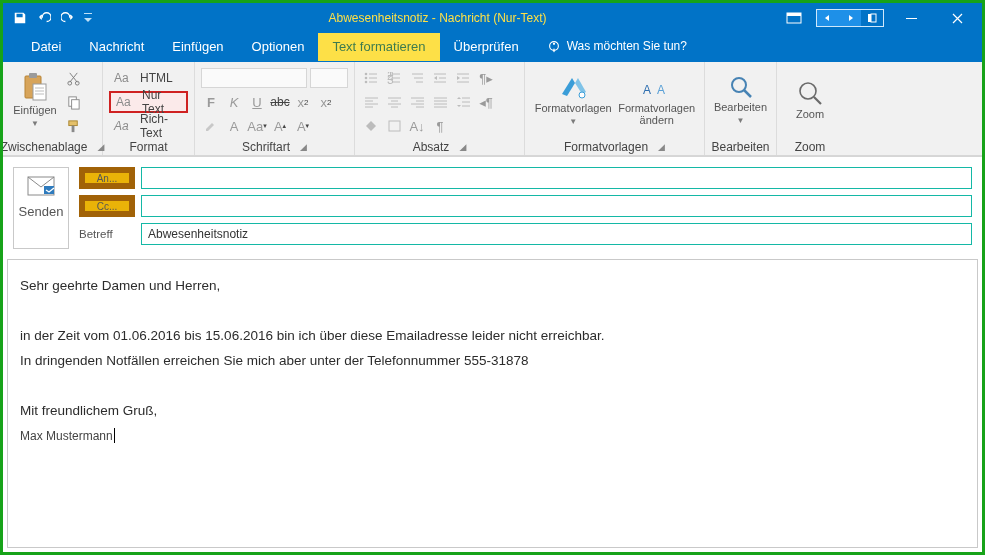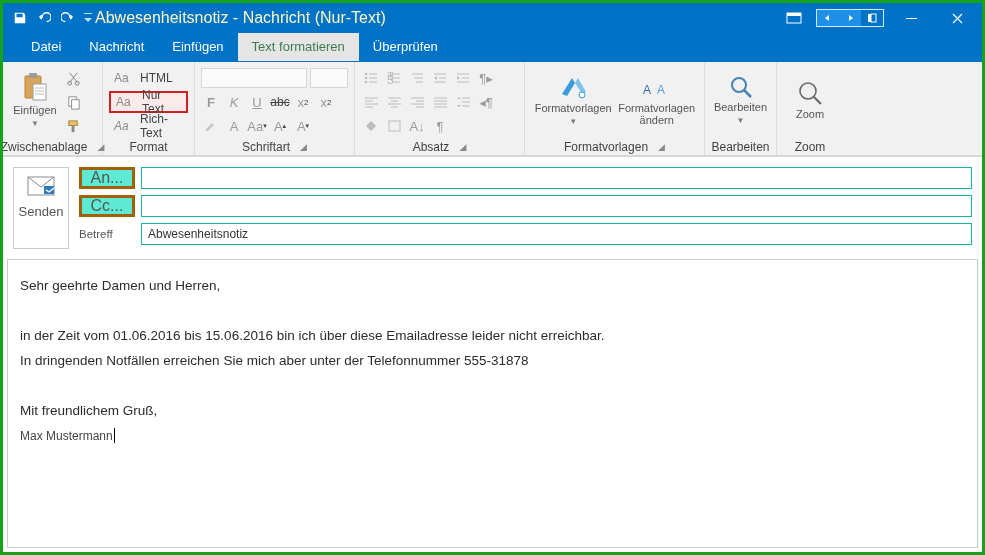--- a/index.html
+++ b/index.html
@@ -3,30 +3,30 @@
 <meta charset="utf-8">
 <style>
 *{box-sizing:border-box;margin:0;padding:0;font-family:"Segoe UI",Tahoma,sans-serif;font-size:12px;color:#444}
 body{background:#fff}
 .frame{border:3px solid #17a319;width:985px;height:555px;display:flex;flex-direction:column;overflow:hidden}
 
 .titlebar{background:#0173c7;height:30px;display:flex;align-items:center;color:#fff;padding:0 6px}
 .titlebar .qat{display:flex;align-items:center;gap:2px}
 .titlebar .qat .qbtn{width:22px;height:22px;display:flex;align-items:center;justify-content:center;color:#fff}
 .titlebar .qat .sep{width:14px;height:22px;display:flex;align-items:center;justify-content:center;color:#65b5ea}
-.titlebar .title{flex:1;color:#fef9c3;font-size:16px}
+.titlebar .title{flex:1;text-align:center;color:#fde047;font-size:12px}
 .titlebar .ctrls{display:flex;align-items:center;gap:8px;color:#fff}
 .titlebar .ctrls .ctl{width:28px;height:22px;display:flex;align-items:center;justify-content:center;color:#fff}
 .winbox{display:flex;border:1px solid #cfe8fb;height:18px}
 .winbox div{width:22px;display:flex;align-items:center;justify-content:center;color:#fff}
 .winbox .hl{background:#1e90e8}
 
 .menubar{background:#0173c7;height:29px;display:flex;align-items:flex-start;padding-left:14px}
 .menubar .mtab{padding:6px 14px 7px;color:#fff;font-size:13px;cursor:pointer}
-.menubar .mtab.active{background:#e5e5e5;color:#3e7b4e}
+.menubar .mtab.active{background:#fde047;color:#3e7b4e}
 .menubar .tell{display:flex;align-items:center;gap:6px;padding:6px 14px 7px;color:#fff;font-size:13px}
 .menubar .tell svg{width:14px;height:14px}
 
 .ribbon{background:#f1f1f1;border-bottom:1px solid #d7d7d7;height:94px;display:flex}
 .group{border-right:1px solid #dcdcdc;display:flex;flex-direction:column;padding:3px 6px 0}
 .group .gbody{flex:1;display:flex;align-items:flex-start}
 .group .glabel{height:17px;text-align:center;font-size:11px;color:#6b6b6b;display:flex;align-items:center;justify-content:center;gap:10px}
 .group .glabel .dl{font-size:9px;color:#888}
 .big{display:flex;flex-direction:column;align-items:center;justify-content:center;width:60px;height:70px;gap:2px}
 .big .lbl{font-size:11px;color:#555;text-align:center;line-height:1.1}
@@ -36,21 +36,21 @@
 .sbtn.sel{border:2px solid #cf2121;background:#fbeaea}
 .srow{display:flex;align-items:center;gap:3px;height:22px}
 .srow .ib{width:20px;height:20px;display:flex;align-items:center;justify-content:center;color:#9a9a9a;font-size:13px}
 .disabled{color:#b9b9b9!important}
 svg{display:block}
 
 .compose{border-top:1px solid #d6d6d6;padding:10px;display:flex;gap:10px}
 .sendcol{width:56px;display:flex;flex-direction:column;align-items:center;border:1px solid #c9c9c9;padding:8px 2px 4px;gap:8px;height:82px}
 .hdrs{flex:1;display:flex;flex-direction:column;gap:6px}
 .hrow{display:flex;align-items:center;gap:6px}
-.hrow .hb{width:56px;height:22px;border:3px solid #a16207;background:#5eead4;font-size:16px;color:#555;display:flex;align-items:center;justify-content:center}
+.hrow .hb{width:56px;height:22px;border:6px solid #a16207;background:#eab308;font-size:10px;color:#555;display:flex;align-items:center;justify-content:center}
 .hrow .hlabel{width:56px;font-size:11.5px;color:#555;display:flex;align-items:center}
 .hrow .hin{flex:1;height:22px;border:1px solid #14b8a6;background:#fff;padding:0 6px;font-size:12px;color:#333;display:flex;align-items:center}
 
 .msgbody{flex:1;border:1px solid #c9c9c9;margin:0 4px 4px;padding:16px 12px;font-size:13.5px;color:#2c2c2c;line-height:1.55;position:relative}
 .msgbody p{margin-bottom:4px;font-size:13.5px;color:#2c2c2c}
 .cursor{display:inline-block;width:1px;height:15px;background:#000;vertical-align:text-bottom;margin-left:1px}
 </style>
 </head>
 <body>
 
@@ -115,22 +115,31 @@
             <path stroke="#fff" stroke-width="1.2" d="M1 1l9 9M10 1l-9 9"></path>
           </svg>
         </div>
     </div>
   </div>
 
   <div class="menubar">
     <div class="mtab">Datei</div>
     <div class="mtab">Nachricht</div>
     <div class="mtab">Einfügen</div>
+    <div class="mtab">Optionen</div>
     <div class="mtab active">Text formatieren</div>
     <div class="mtab">Überprüfen</div>
+    <div class="tell">
+      <svg viewBox="0 0 16 16">
+          <circle cx="8" cy="8" r="5" fill="none" stroke="#fff" stroke-width="1.3"></circle>
+          <rect x="7.3" y="11" width="1.4" height="4" fill="#fff"></rect>
+          <circle cx="8" cy="5.5" r="1.3" fill="#fff"></circle>
+        </svg>
+      <span style="color:#fff">Was möchten Sie tun?</span>
+    </div>
   </div>
 
   <div class="ribbon">
 
     <div class="group" style="width:100px">
       <div class="gbody">
         <div class="big" style="width:52px">
           <svg width="28" height="30" viewBox="0 0 28 30">
               <rect x="4" y="4" width="16" height="22" rx="1" fill="#d7a45a" stroke="#b78335"></rect>
               <rect x="8" y="1" width="8" height="5" rx="1" fill="#9b9b9b"></rect>

